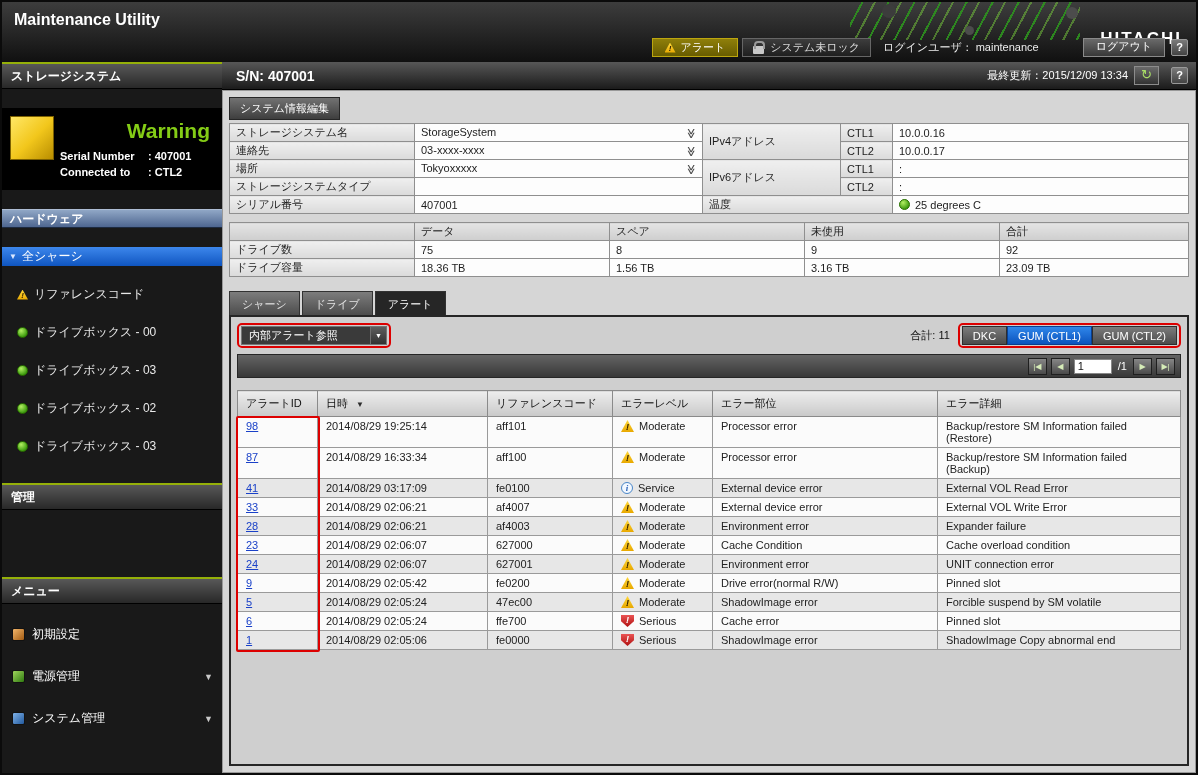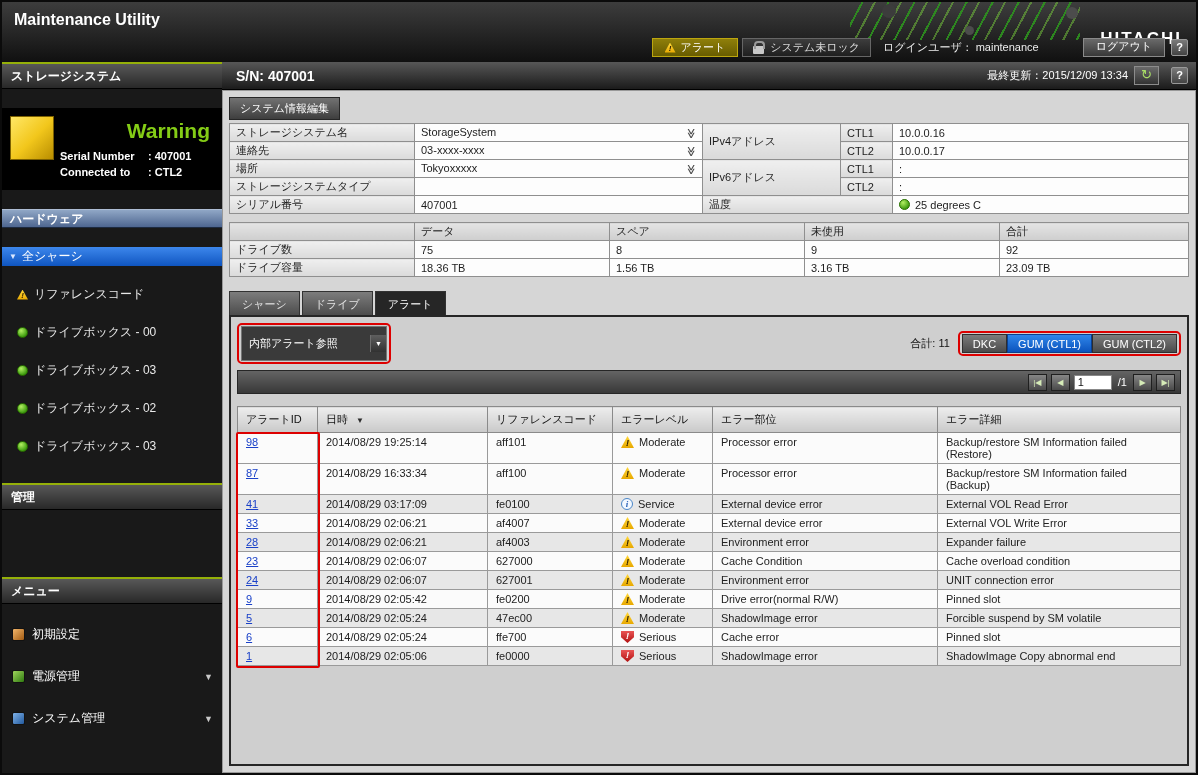--- a/index.html
+++ b/index.html
@@ -86,21 +86,21 @@
   .temp-val{display:flex;align-items:center;gap:5px;}
 
   .tabs{display:flex;gap:2px;margin-top:14px;flex:none;}
   .tab{min-width:70px;text-align:center;padding:5px 12px 3px;font-size:11px;color:#e4e4e4;cursor:pointer;
     background:linear-gradient(#7d7d7d,#4c4c4c);border:1px solid #323232;border-bottom:none;}
   .tab.active{background:#262626;color:#fff;}
 
   .alert-frame{flex:1;min-height:0;border:2px solid #262626;background:#cfcfcf;padding:6px;position:relative;}
   .filter-row{display:flex;align-items:center;margin-bottom:6px;}
   .red-outline{border:2px solid #dd0000;border-radius:5px;padding:1px 2px;display:inline-flex;align-items:center;}
-  .dropdown{display:flex;align-items:center;width:146px;height:35px;background:#3a3a3a;border:1px solid #757575;color:#fff;font-size:11px;padding-left:7px;cursor:pointer;}
+  .dropdown{display:flex;align-items:center;width:146px;height:19px;background:#3a3a3a;border:1px solid #757575;color:#fff;font-size:11px;padding-left:7px;cursor:pointer;}
   .dd-arrow{margin-left:auto;width:16px;height:17px;background:linear-gradient(#5e5e5e,#323232);border-left:1px solid #6e6e6e;color:#fff;font-size:7px;display:flex;align-items:center;justify-content:center;}
   .total{margin-left:auto;font-size:11px;color:#111;margin-right:8px;}
   .src-btn{height:19px;padding:0 10px;font-size:11px;color:#fff;display:flex;align-items:center;cursor:pointer;
     background:linear-gradient(#7c7c7c,#4b4b4b);border:1px solid #2e2e2e;}
   .src-btn.active{background:linear-gradient(#2f86ea,#0b53bd);border-color:#0a3e8e;}
   .pager-bar{height:24px;background:linear-gradient(#646464,#383838);border:1px solid #262626;display:flex;align-items:center;justify-content:flex-end;gap:4px;padding:0 5px;}
   .pg-btn{width:19px;height:17px;background:linear-gradient(#868686,#4a4a4a);border:1px solid #1f1f1f;color:#d6ecb8;font-size:8px;display:flex;align-items:center;justify-content:center;cursor:pointer;}
   .pg-input{width:38px;height:15px;font-size:11px;border:1px solid #888;padding:0 3px;background:#fff;color:#111;}
   .pg-of{color:#fff;font-size:11px;margin:0 2px;}
 

